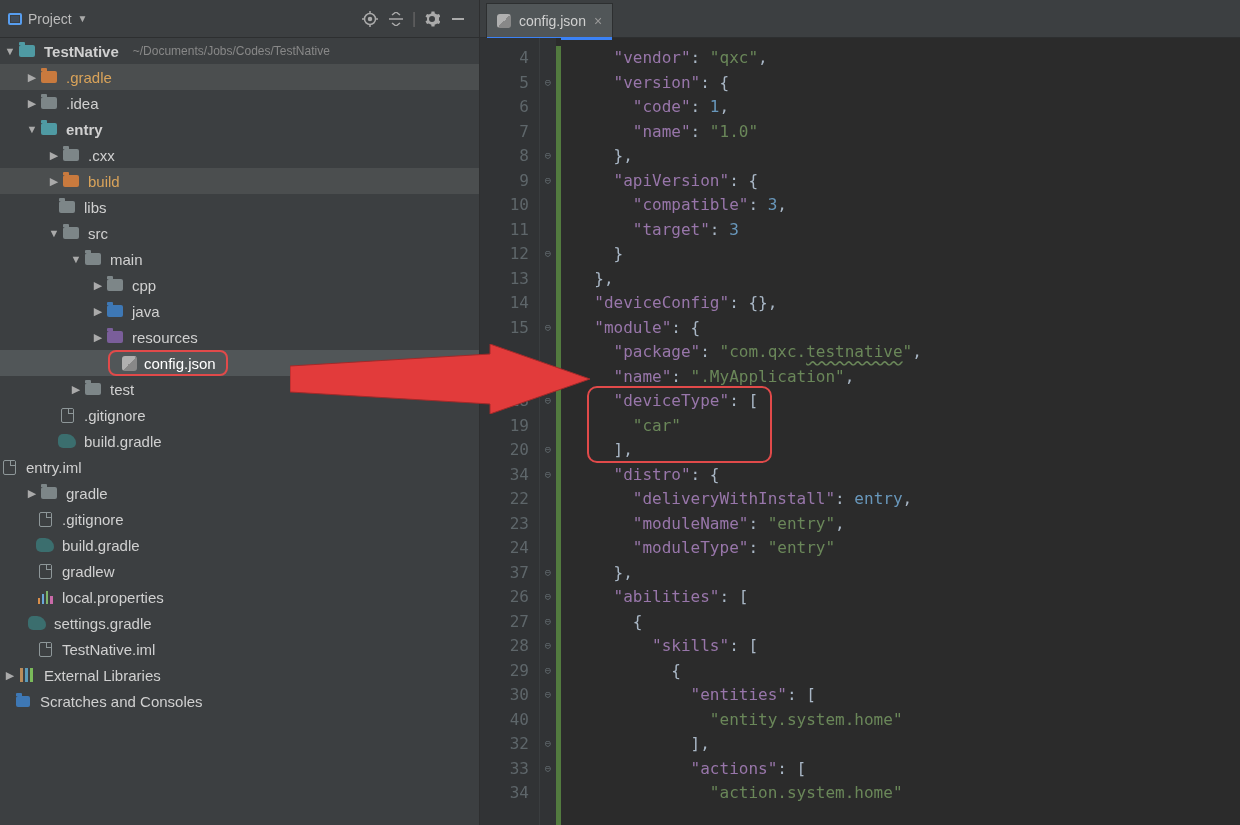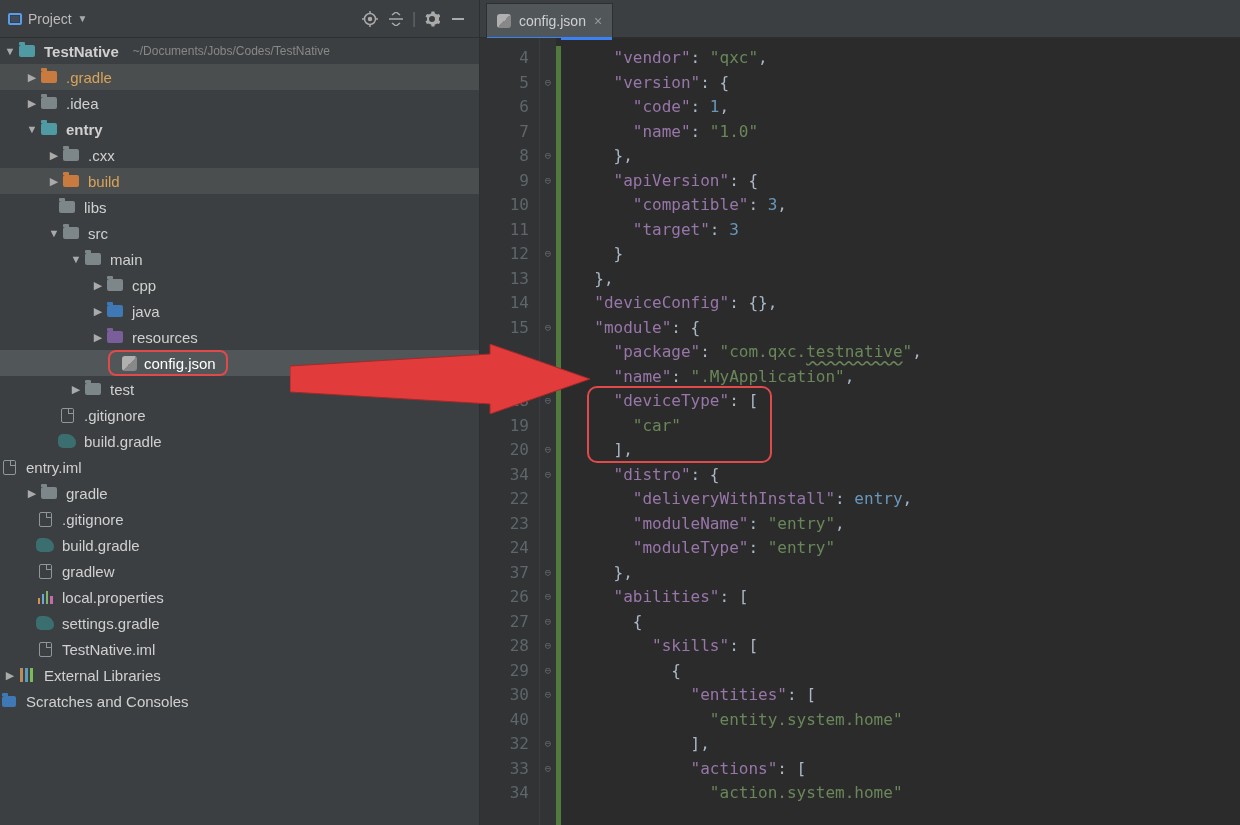--- a/index.html
+++ b/index.html
@@ -267,44 +267,44 @@
         <span class="ico">
             <span class="bars-ico">
               <span></span>
               <span></span>
               <span></span>
               <span></span>
             </span>
           </span>
         <span class="name">local.properties</span>
       </div>
+      <div class="row" style="padding-left:28px">
+        <span class="ico">
+            <span class="gradle-ico"></span>
+          </span>
+        <span class="name">settings.gradle</span>
+      </div>
       <div class="row" style="padding-left:36px">
         <span class="ico">
-            <span class="gradle-ico"></span>
-          </span>
-        <span class="name">settings.gradle</span>
-      </div>
-      <div class="row" style="padding-left:36px">
-        <span class="ico">
             <span class="file"></span>
           </span>
         <span class="name">TestNative.iml</span>
       </div>
       <div class="row" style="padding-left:0px">
         <span class="twisty">▶</span>
           <span class="ico">
             <span class="libs-ico">
               <span></span>
               <span></span>
               <span></span>
             </span>
           </span>
         <span class="name">External Libraries</span>
       </div>
-      <div class="row" style="">
+      <div class="row" style="padding-left:14px">
         <span class="ico">
             <span class="folder blue" style="width:14px;height:11px"></span>
           </span>
         <span class="name">Scratches and Consoles</span>
       </div>
     </div>
   </div>
 
   <div class="editor">
     <div class="tabbar">

